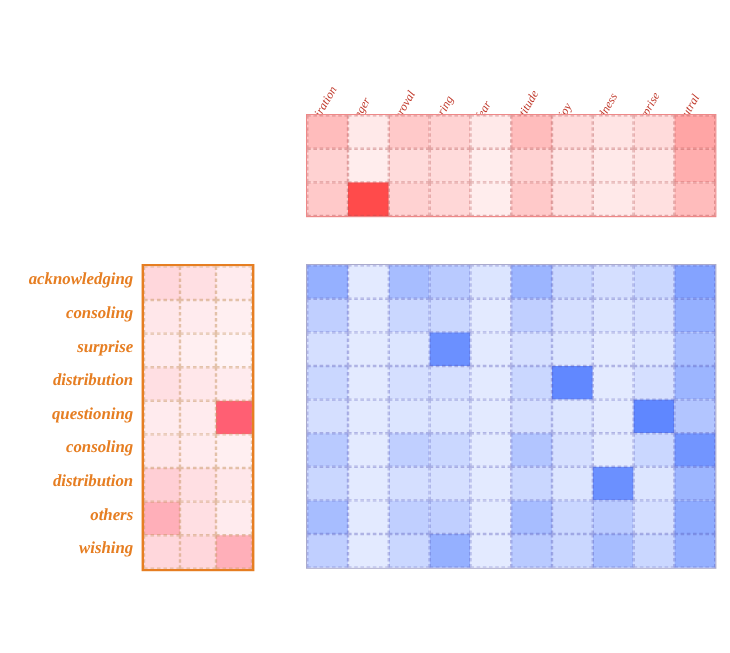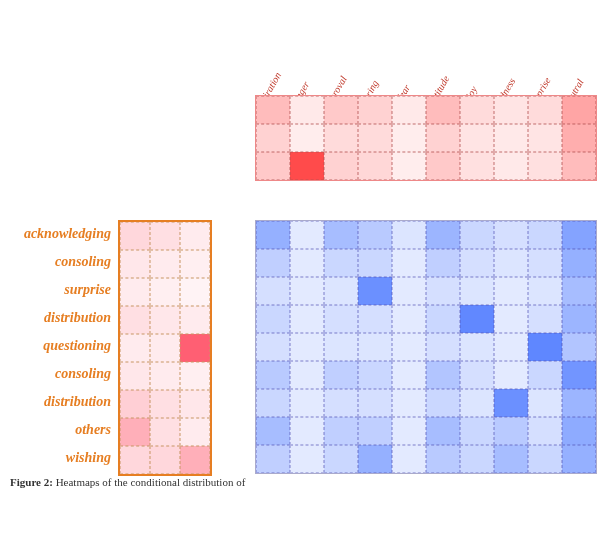--- a/index.html
+++ b/index.html
@@ -422,19 +422,15 @@
           <div class="da-cell" style="background: rgb(255, 243, 245); border: 0.5px dashed rgba(200, 150, 100, 0.5); width: 30px; height: 28px;"></div>
           <div class="da-cell" style="background: rgb(255, 235, 238); border: 0.5px dashed rgba(200, 150, 100, 0.5); width: 30px; height: 28px;"></div>
           <div class="da-cell" style="background: rgb(255, 95, 115); border: 0.5px dashed rgba(200, 150, 100, 0.5); width: 30px; height: 28px;"></div>
           <div class="da-cell" style="background: rgb(255, 239, 241); border: 0.5px dashed rgba(200, 150, 100, 0.5); width: 30px; height: 28px;"></div>
           <div class="da-cell" style="background: rgb(255, 231, 234); border: 0.5px dashed rgba(200, 150, 100, 0.5); width: 30px; height: 28px;"></div>
           <div class="da-cell" style="background: rgb(255, 235, 238); border: 0.5px dashed rgba(200, 150, 100, 0.5); width: 30px; height: 28px;"></div>
           <div class="da-cell" style="background: rgb(255, 175, 185); border: 0.5px dashed rgba(200, 150, 100, 0.5); width: 30px; height: 28px;"></div>
         </div>
       </div>
 
-    <div class="caption" style="bottom:2px;">
-      <span class="caption-bold">Figure 2:</span>
-      <span> Heatmaps of the conditional distribution of </span>
-    </div>
 
   </div>
 </div>
 
 </body></html>

